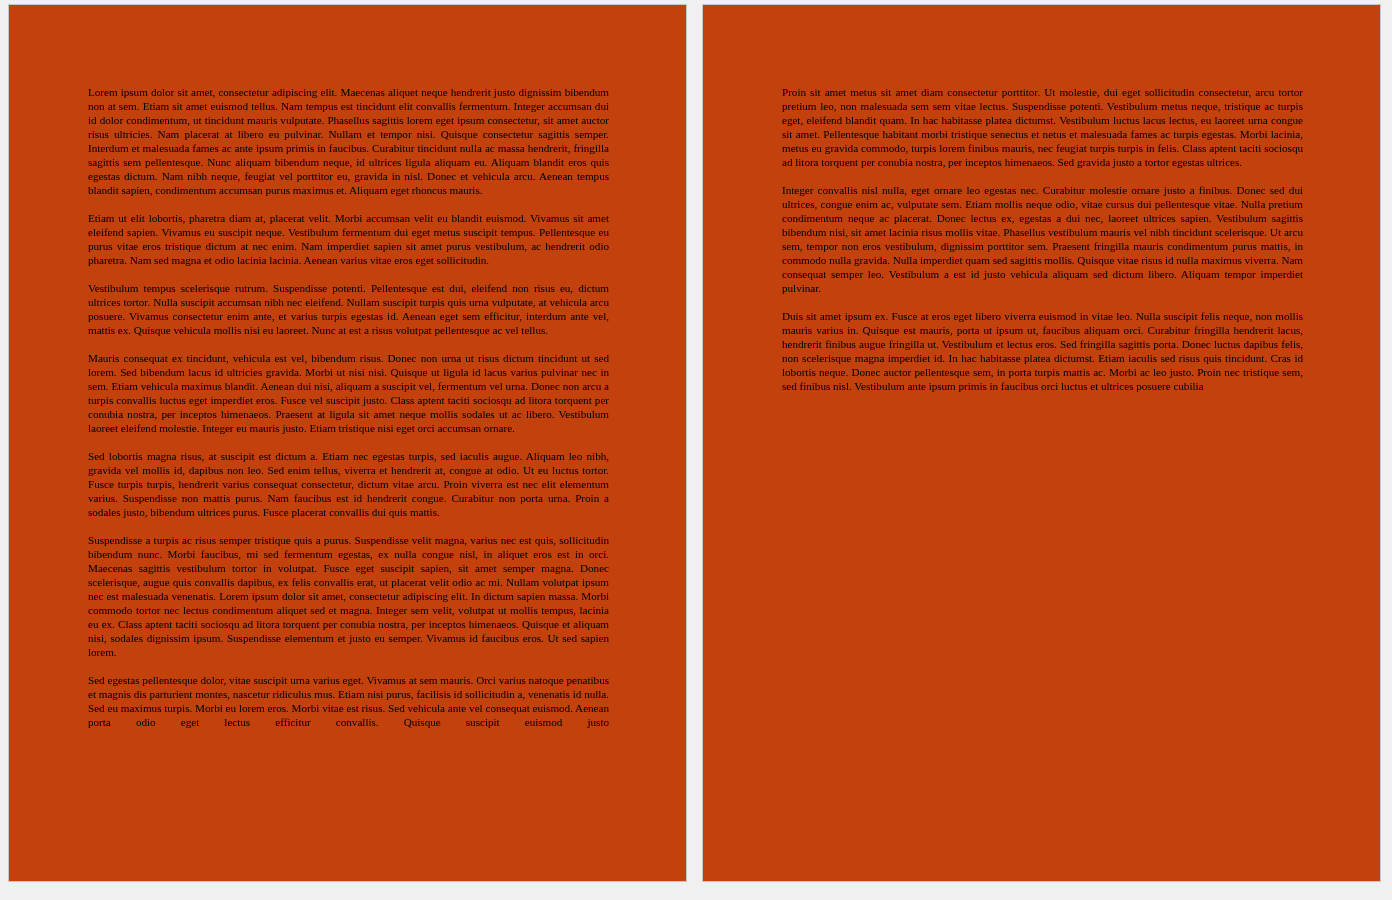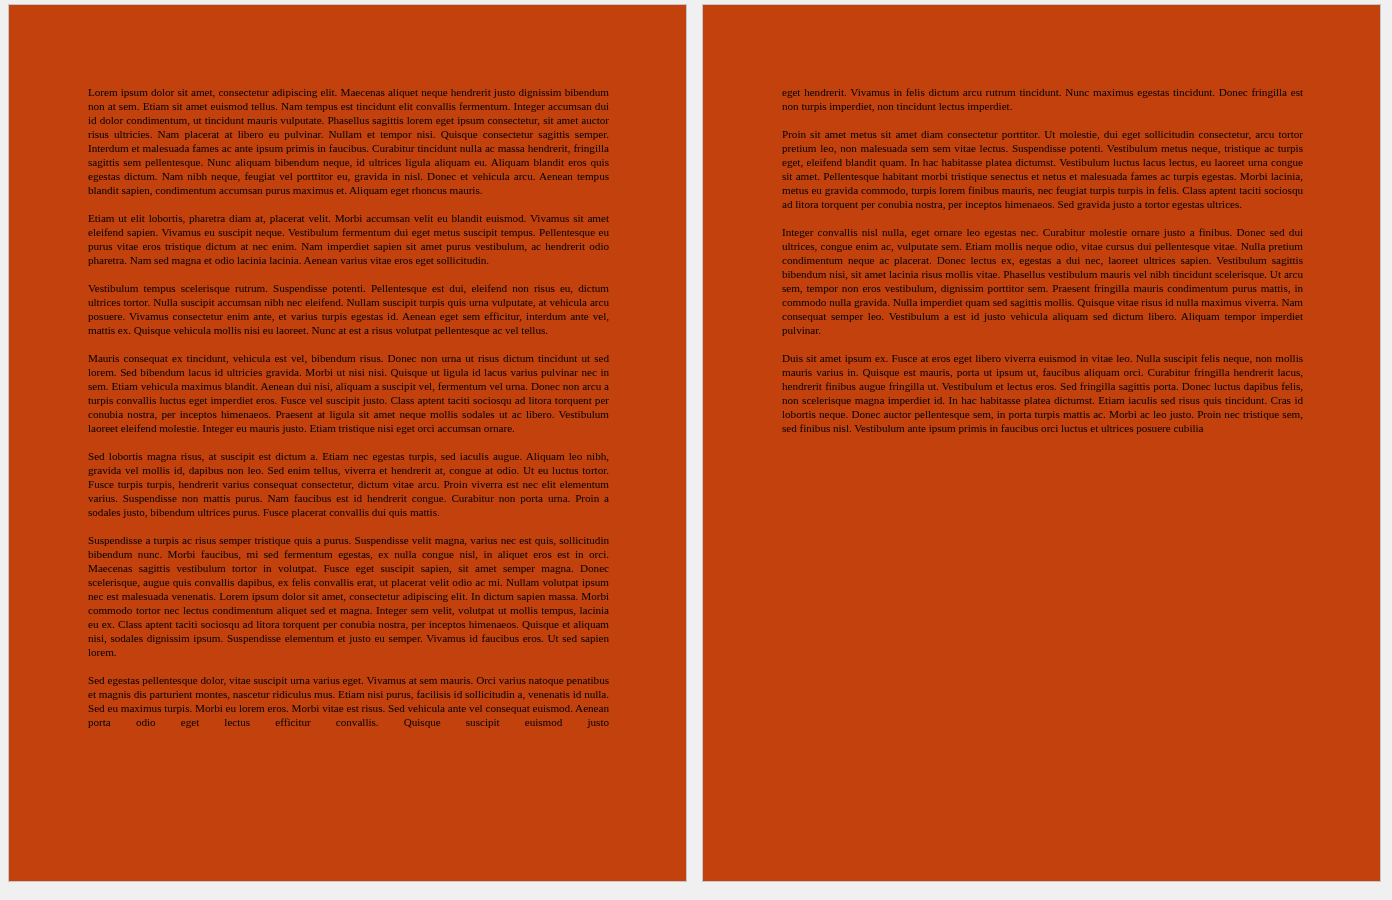--- a/index.html
+++ b/index.html
@@ -46,18 +46,17 @@
     <p class="para">Vestibulum tempus scelerisque rutrum. Suspendisse potenti. Pellentesque est dui, eleifend non risus eu, dictum ultrices tortor. Nulla suscipit accumsan nibh nec eleifend. Nullam suscipit turpis quis urna vulputate, at vehicula arcu posuere. Vivamus consectetur enim ante, et varius turpis egestas id. Aenean eget sem efficitur, interdum ante vel, mattis ex. Quisque vehicula mollis nisi eu laoreet. Nunc at est a risus volutpat pellentesque ac vel tellus.</p>
     <p class="para">Mauris consequat ex tincidunt, vehicula est vel, bibendum risus. Donec non urna ut risus dictum tincidunt ut sed lorem. Sed bibendum lacus id ultricies gravida. Morbi ut nisi nisi. Quisque ut ligula id lacus varius pulvinar nec in sem. Etiam vehicula maximus blandit. Aenean dui nisi, aliquam a suscipit vel, fermentum vel urna. Donec non arcu a turpis convallis luctus eget imperdiet eros. Fusce vel suscipit justo. Class aptent taciti sociosqu ad litora torquent per conubia nostra, per inceptos himenaeos. Praesent at ligula sit amet neque mollis sodales ut ac libero. Vestibulum laoreet eleifend molestie. Integer eu mauris justo. Etiam tristique nisi eget orci accumsan ornare.</p>
     <p class="para">Sed lobortis magna risus, at suscipit est dictum a. Etiam nec egestas turpis, sed iaculis augue. Aliquam leo nibh, gravida vel mollis id, dapibus non leo. Sed enim tellus, viverra et hendrerit at, congue at odio. Ut eu luctus tortor. Fusce turpis turpis, hendrerit varius consequat consectetur, dictum vitae arcu. Proin viverra est nec elit elementum varius. Suspendisse non mattis purus. Nam faucibus est id hendrerit congue. Curabitur non porta urna. Proin a sodales justo, bibendum ultrices purus. Fusce placerat convallis dui quis mattis.</p>
     <p class="para">Suspendisse a turpis ac risus semper tristique quis a purus. Suspendisse velit magna, varius nec est quis, sollicitudin bibendum nunc. Morbi faucibus, mi sed fermentum egestas, ex nulla congue nisl, in aliquet eros est in orci. Maecenas sagittis vestibulum tortor in volutpat. Fusce eget suscipit sapien, sit amet semper magna. Donec scelerisque, augue quis convallis dapibus, ex felis convallis erat, ut placerat velit odio ac mi. Nullam volutpat ipsum nec est malesuada venenatis. Lorem ipsum dolor sit amet, consectetur adipiscing elit. In dictum sapien massa. Morbi commodo tortor nec lectus condimentum aliquet sed et magna. Integer sem velit, volutpat ut mollis tempus, lacinia eu ex. Class aptent taciti sociosqu ad litora torquent per conubia nostra, per inceptos himenaeos. Quisque et aliquam nisi, sodales dignissim ipsum. Suspendisse elementum et justo eu semper. Vivamus id faucibus eros. Ut sed sapien lorem.</p>
     <p class="para last-justify">Sed egestas pellentesque dolor, vitae suscipit urna varius eget. Vivamus at sem mauris. Orci varius natoque penatibus et magnis dis parturient montes, nascetur ridiculus mus. Etiam nisi purus, facilisis id sollicitudin a, venenatis id nulla. Sed eu maximus turpis. Morbi eu lorem eros. Morbi vitae est risus. Sed vehicula ante vel consequat euismod. Aenean porta odio eget lectus efficitur convallis. Quisque suscipit euismod justo</p>
   </div>
 </div>
 
 <div id="page-2" class="page">
   <div class="body-text">
-    <p class="para">eget hendrerit. Vivamus in felis dictum arcu rutrum tincidunt. Nunc maximus egestas tincidunt. Donec fringilla est non turpis imperdiet, non tincidunt lectus imperdiet.</p>
     <p class="para">Proin sit amet metus sit amet diam consectetur porttitor. Ut molestie, dui eget sollicitudin consectetur, arcu tortor pretium leo, non malesuada sem sem vitae lectus. Suspendisse potenti. Vestibulum metus neque, tristique ac turpis eget, eleifend blandit quam. In hac habitasse platea dictumst. Vestibulum luctus lacus lectus, eu laoreet urna congue sit amet. Pellentesque habitant morbi tristique senectus et netus et malesuada fames ac turpis egestas. Morbi lacinia, metus eu gravida commodo, turpis lorem finibus mauris, nec feugiat turpis turpis in felis. Class aptent taciti sociosqu ad litora torquent per conubia nostra, per inceptos himenaeos. Sed gravida justo a tortor egestas ultrices.</p>
     <p class="para">Integer convallis nisl nulla, eget ornare leo egestas nec. Curabitur molestie ornare justo a finibus. Donec sed dui ultrices, congue enim ac, vulputate sem. Etiam mollis neque odio, vitae cursus dui pellentesque vitae. Nulla pretium condimentum neque ac placerat. Donec lectus ex, egestas a dui nec, laoreet ultrices sapien. Vestibulum sagittis bibendum nisi, sit amet lacinia risus mollis vitae. Phasellus vestibulum mauris vel nibh tincidunt scelerisque. Ut arcu sem, tempor non eros vestibulum, dignissim porttitor sem. Praesent fringilla mauris condimentum purus mattis, in commodo nulla gravida. Nulla imperdiet quam sed sagittis mollis. Quisque vitae risus id nulla maximus viverra. Nam consequat semper leo. Vestibulum a est id justo vehicula aliquam sed dictum libero. Aliquam tempor imperdiet pulvinar.</p>
     <p class="para">Duis sit amet ipsum ex. Fusce at eros eget libero viverra euismod in vitae leo. Nulla suscipit felis neque, non mollis mauris varius in. Quisque est mauris, porta ut ipsum ut, faucibus aliquam orci. Curabitur fringilla hendrerit lacus, hendrerit finibus augue fringilla ut. Vestibulum et lectus eros. Sed fringilla sagittis porta. Donec luctus dapibus felis, non scelerisque magna imperdiet id. In hac habitasse platea dictumst. Etiam iaculis sed risus quis tincidunt. Cras id lobortis neque. Donec auctor pellentesque sem, in porta turpis mattis ac. Morbi ac leo justo. Proin nec tristique sem, sed finibus nisl. Vestibulum ante ipsum primis in faucibus orci luctus et ultrices posuere cubilia</p>
   </div>
 </div>
 
 </body></html>

